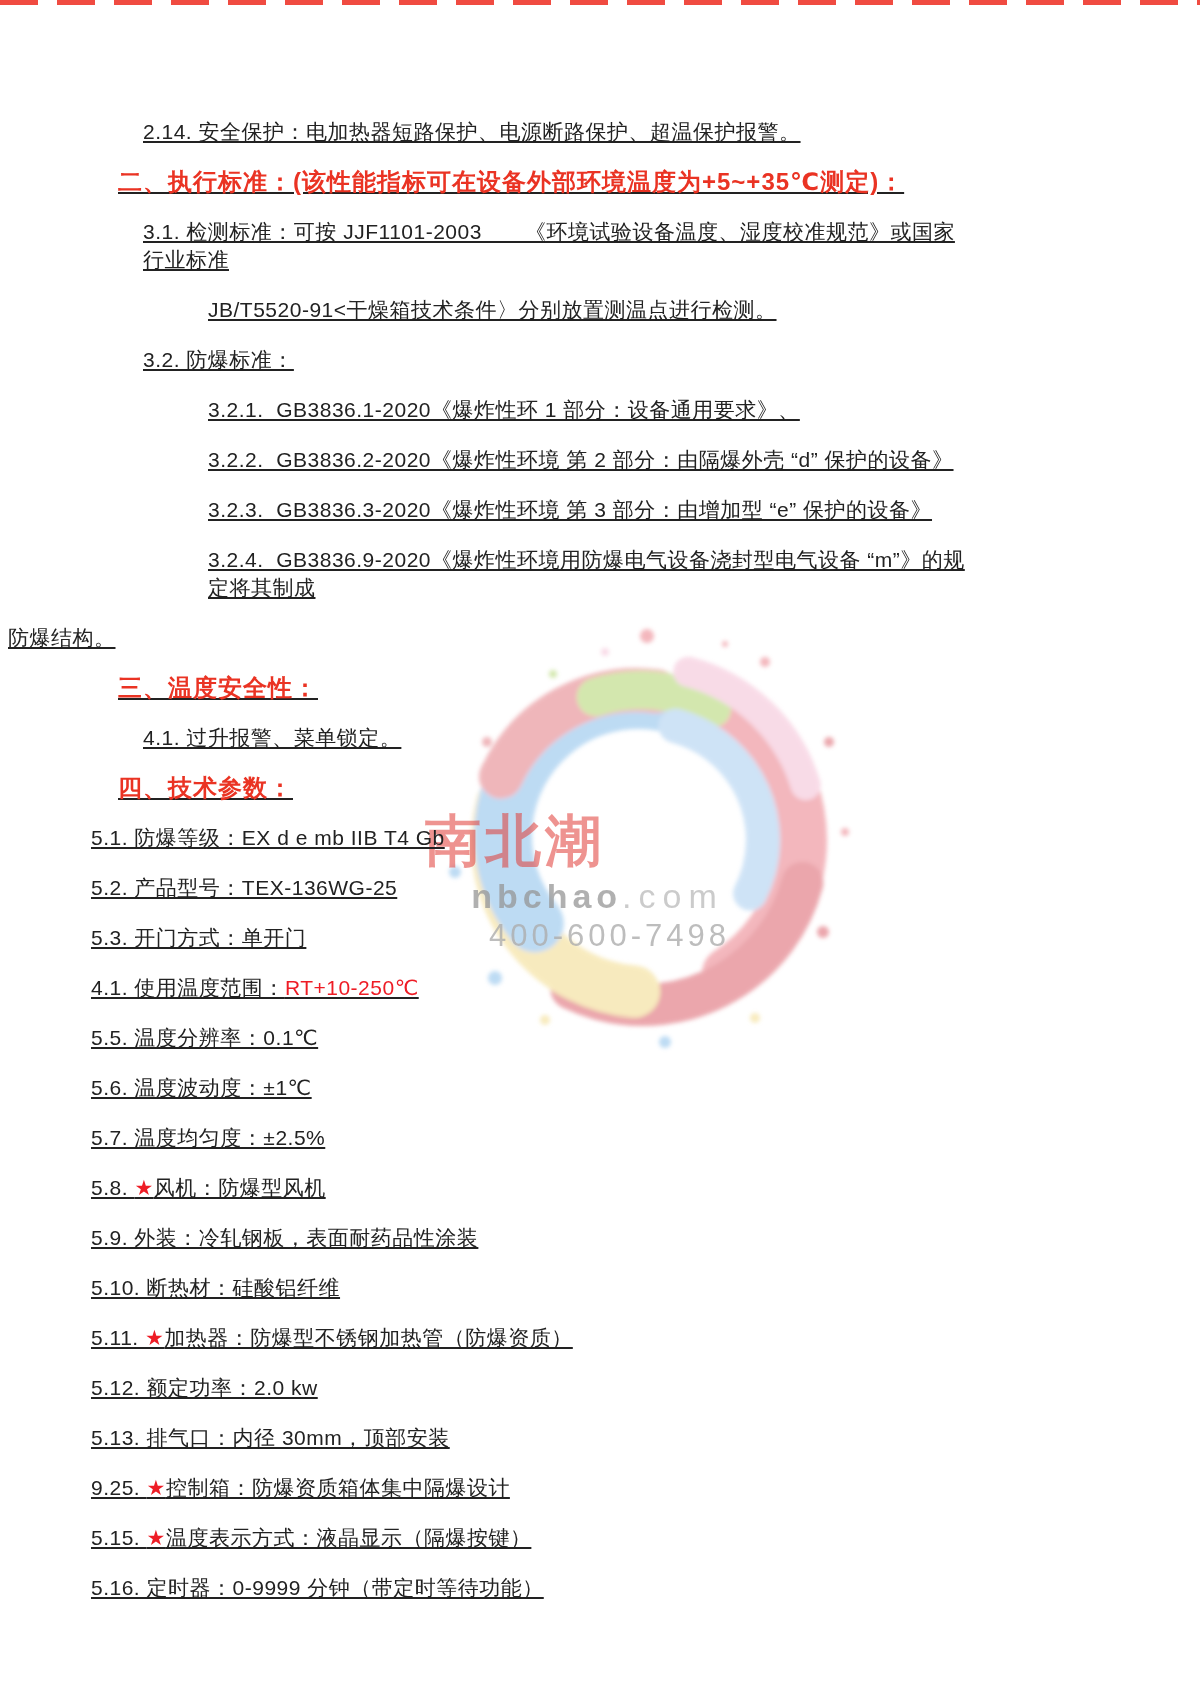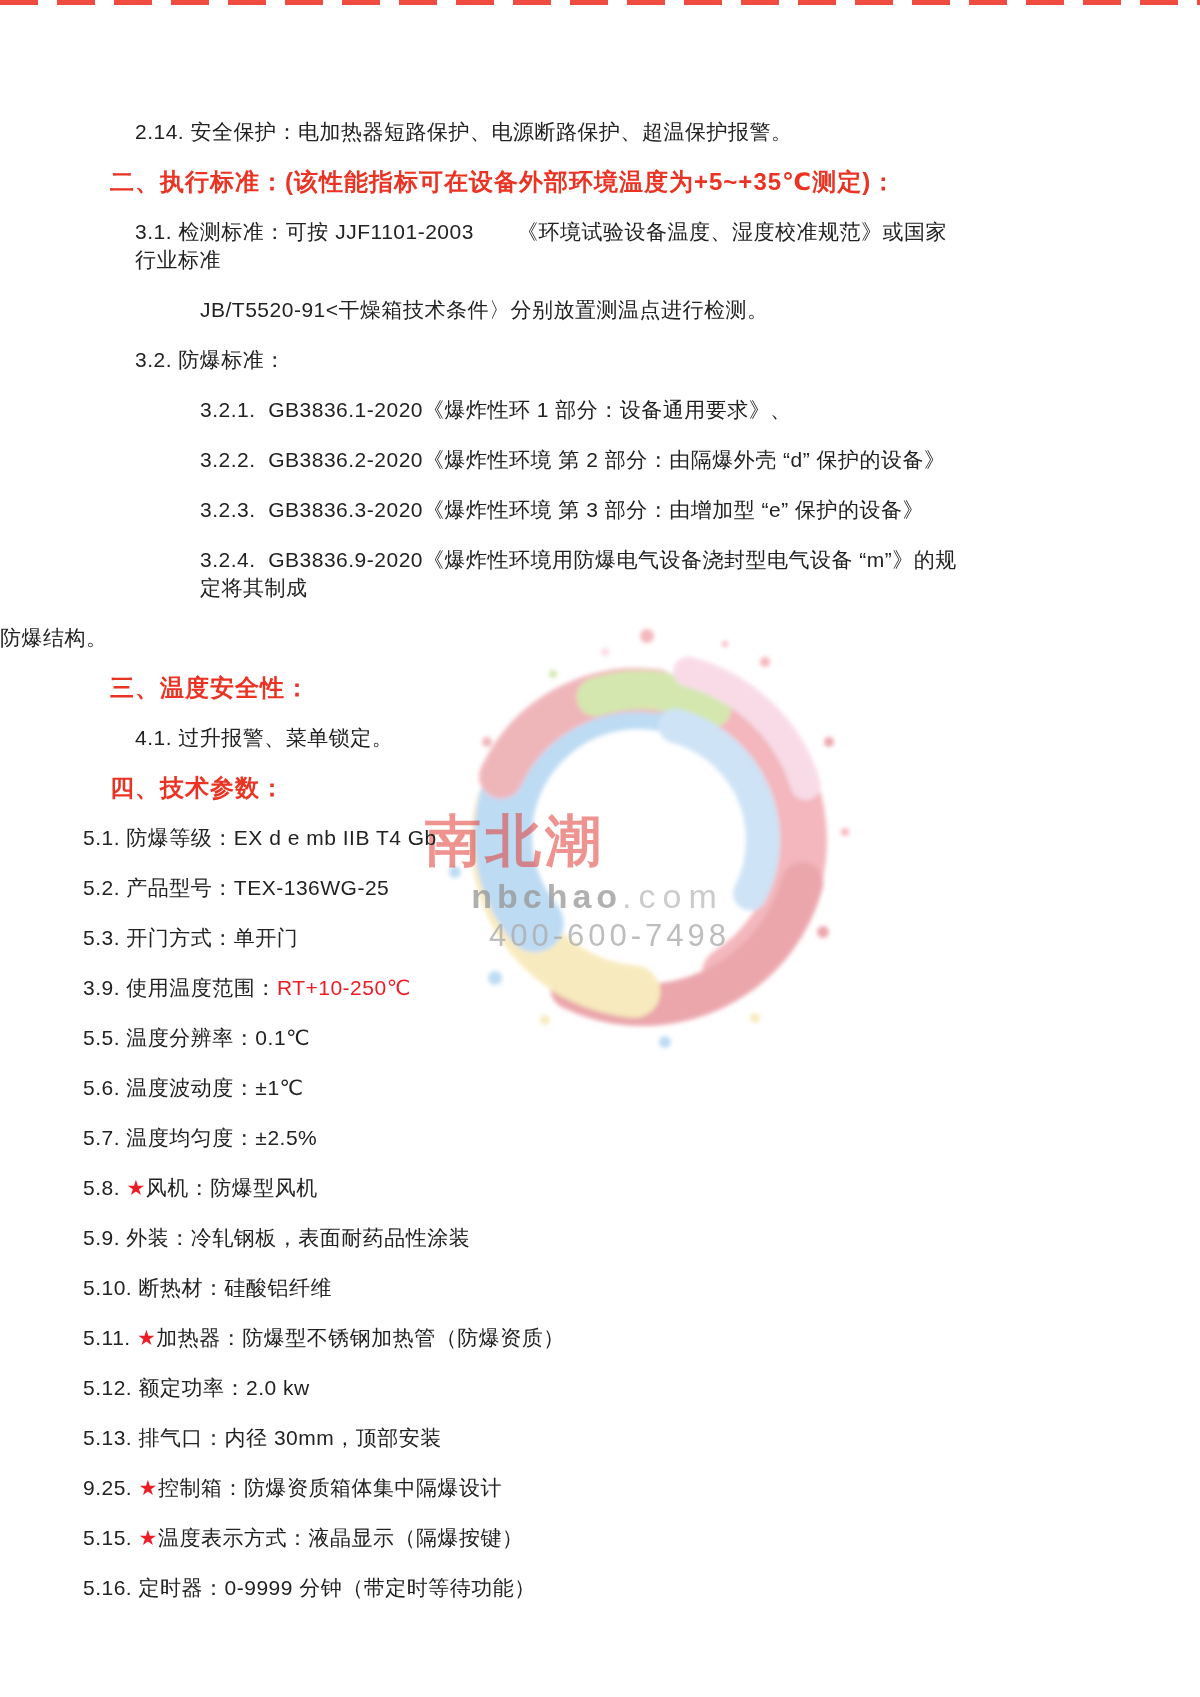--- a/index.html
+++ b/index.html
@@ -9,21 +9,21 @@
     font-family:"Liberation Sans","DejaVu Sans",sans-serif;
     color:#222222;
     position:relative;
     overflow:hidden;
   }
   .top-divider{
     position:absolute;top:0;left:0;width:1200px;height:5px;
     background:repeating-linear-gradient(90deg,#f04b41 0 38px,transparent 38px 57px);
   }
   .doc{
-    position:absolute;top:118px;left:0;width:968px;z-index:2;
+    position:absolute;top:118px;left:8px;width:968px;z-index:2;text-decoration:underline;
   }
   .doc-line{
     line-height:28px;
     margin-bottom:22px;
     font-size:21px;
     letter-spacing:0.5px;
     white-space:pre-wrap;
   }
   .doc-line.heading{
     font-size:24px;
@@ -114,21 +114,21 @@
     <div class="doc-line ind-2"><span class="seg">3.2.2.  GB3836.2-2020《爆炸性环境 第 2 部分：由隔爆外壳 “d” 保护的设备》</span></div>
     <div class="doc-line ind-2"><span class="seg">3.2.3.  GB3836.3-2020《爆炸性环境 第 3 部分：由增加型 “e” 保护的设备》</span></div>
     <div class="doc-line ind-2"><span class="seg">3.2.4.  GB3836.9-2020《爆炸性环境用防爆电气设备浇封型电气设备 “m”》的规定将其制成</span></div>
     <div class="doc-line ind-3"><span class="seg">防爆结构。</span></div>
     <div class="doc-line ind-h heading"><span class="seg">三、温度安全性：</span></div>
     <div class="doc-line ind-1"><span class="seg">4.1. 过升报警、菜单锁定。</span></div>
     <div class="doc-line ind-h heading"><span class="seg">四、技术参数：</span></div>
     <div class="doc-line ind-1b"><span class="seg">5.1. 防爆等级：EX d e mb IIB T4 Gb</span></div>
     <div class="doc-line ind-1b"><span class="seg">5.2. 产品型号：TEX-136WG-25</span></div>
     <div class="doc-line ind-1b"><span class="seg">5.3. 开门方式：单开门</span></div>
-    <div class="doc-line ind-1b"><span class="seg">3.9. 使用温度范围：</span><span class="seg seg-red">RT+10-250℃</span></div>
+    <div class="doc-line ind-1b"><span class="seg">4.1. 使用温度范围：</span><span class="seg seg-red">RT+10-250℃</span></div>
     <div class="doc-line ind-1b"><span class="seg">5.5. 温度分辨率：0.1℃</span></div>
     <div class="doc-line ind-1b"><span class="seg">5.6. 温度波动度：±1℃</span></div>
     <div class="doc-line ind-1b"><span class="seg">5.7. 温度均匀度：±2.5%</span></div>
     <div class="doc-line ind-1b"><span class="seg">5.8. </span><span class="seg seg-star">★</span><span class="seg">风机：防爆型风机</span></div>
     <div class="doc-line ind-1b"><span class="seg">5.9. 外装：冷轧钢板，表面耐药品性涂装</span></div>
     <div class="doc-line ind-1b"><span class="seg">5.10. 断热材：硅酸铝纤维</span></div>
     <div class="doc-line ind-1b"><span class="seg">5.11. </span><span class="seg seg-star">★</span><span class="seg">加热器：防爆型不锈钢加热管（防爆资质）</span></div>
     <div class="doc-line ind-1b"><span class="seg">5.12. 额定功率：2.0 kw</span></div>
     <div class="doc-line ind-1b"><span class="seg">5.13. 排气口：内径 30mm，顶部安装</span></div>
     <div class="doc-line ind-1b"><span class="seg">9.25. </span><span class="seg seg-star">★</span><span class="seg">控制箱：防爆资质箱体集中隔爆设计</span></div>

